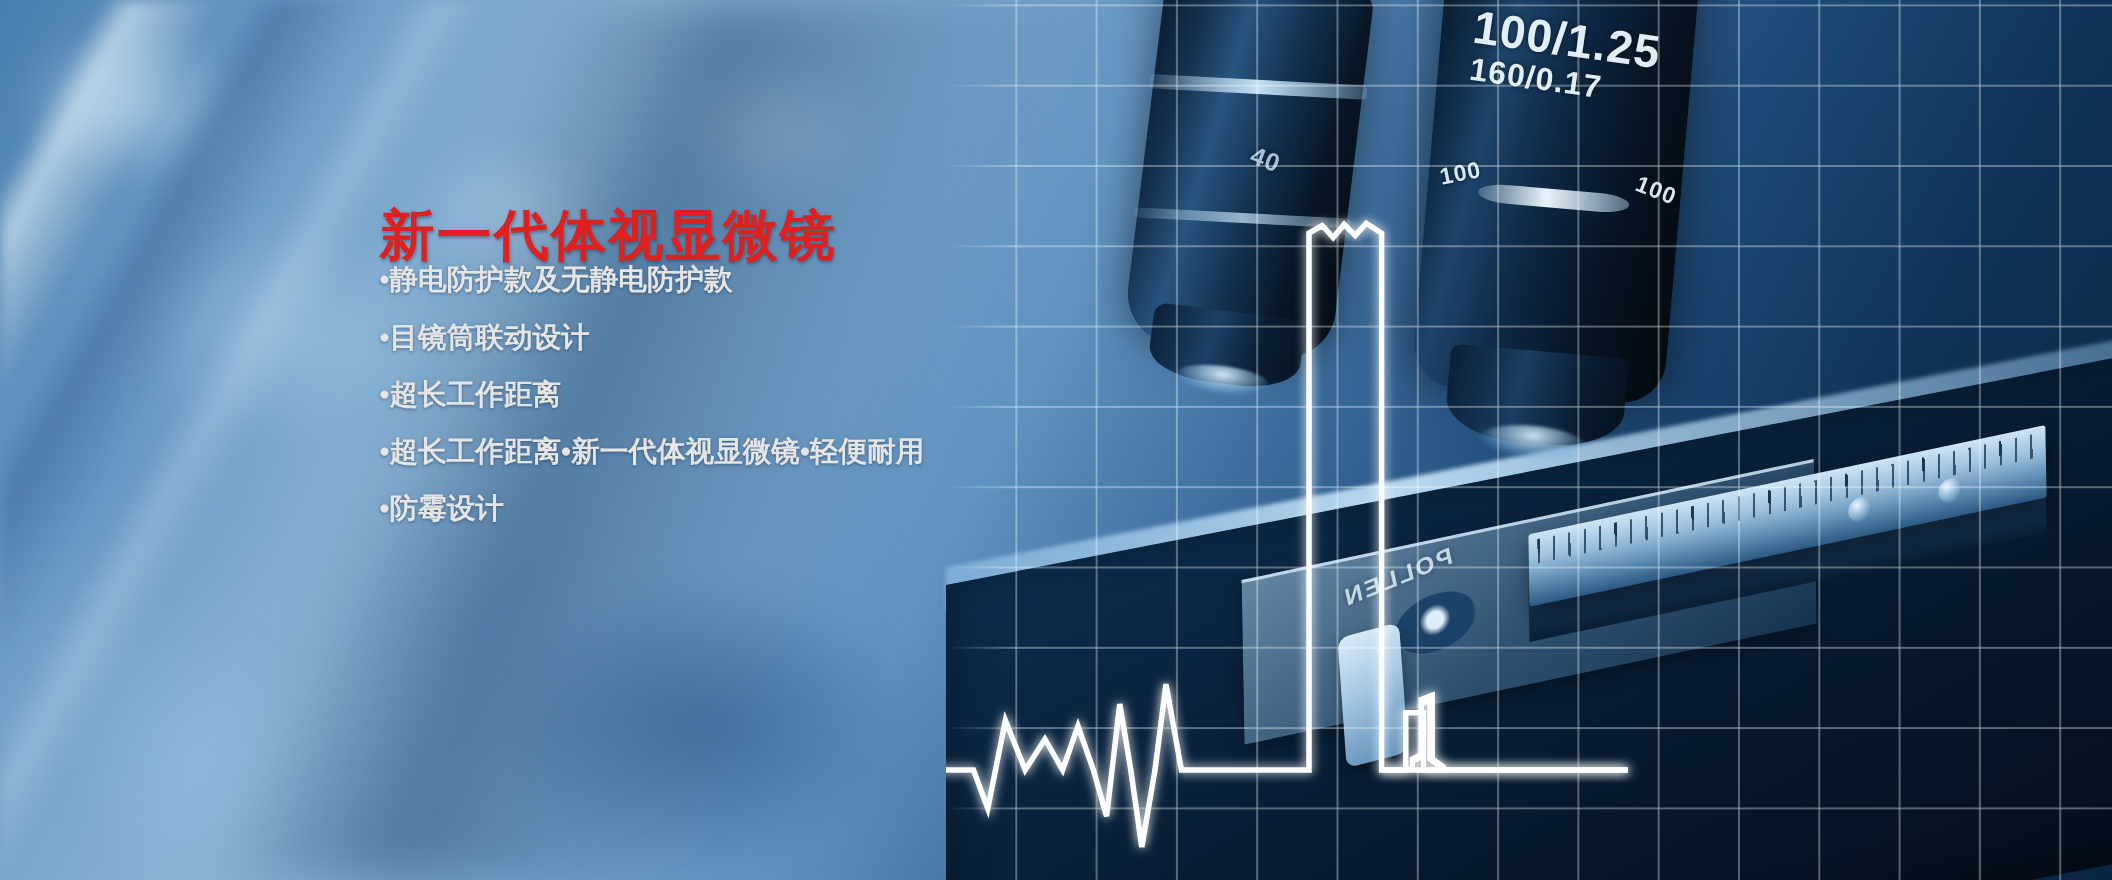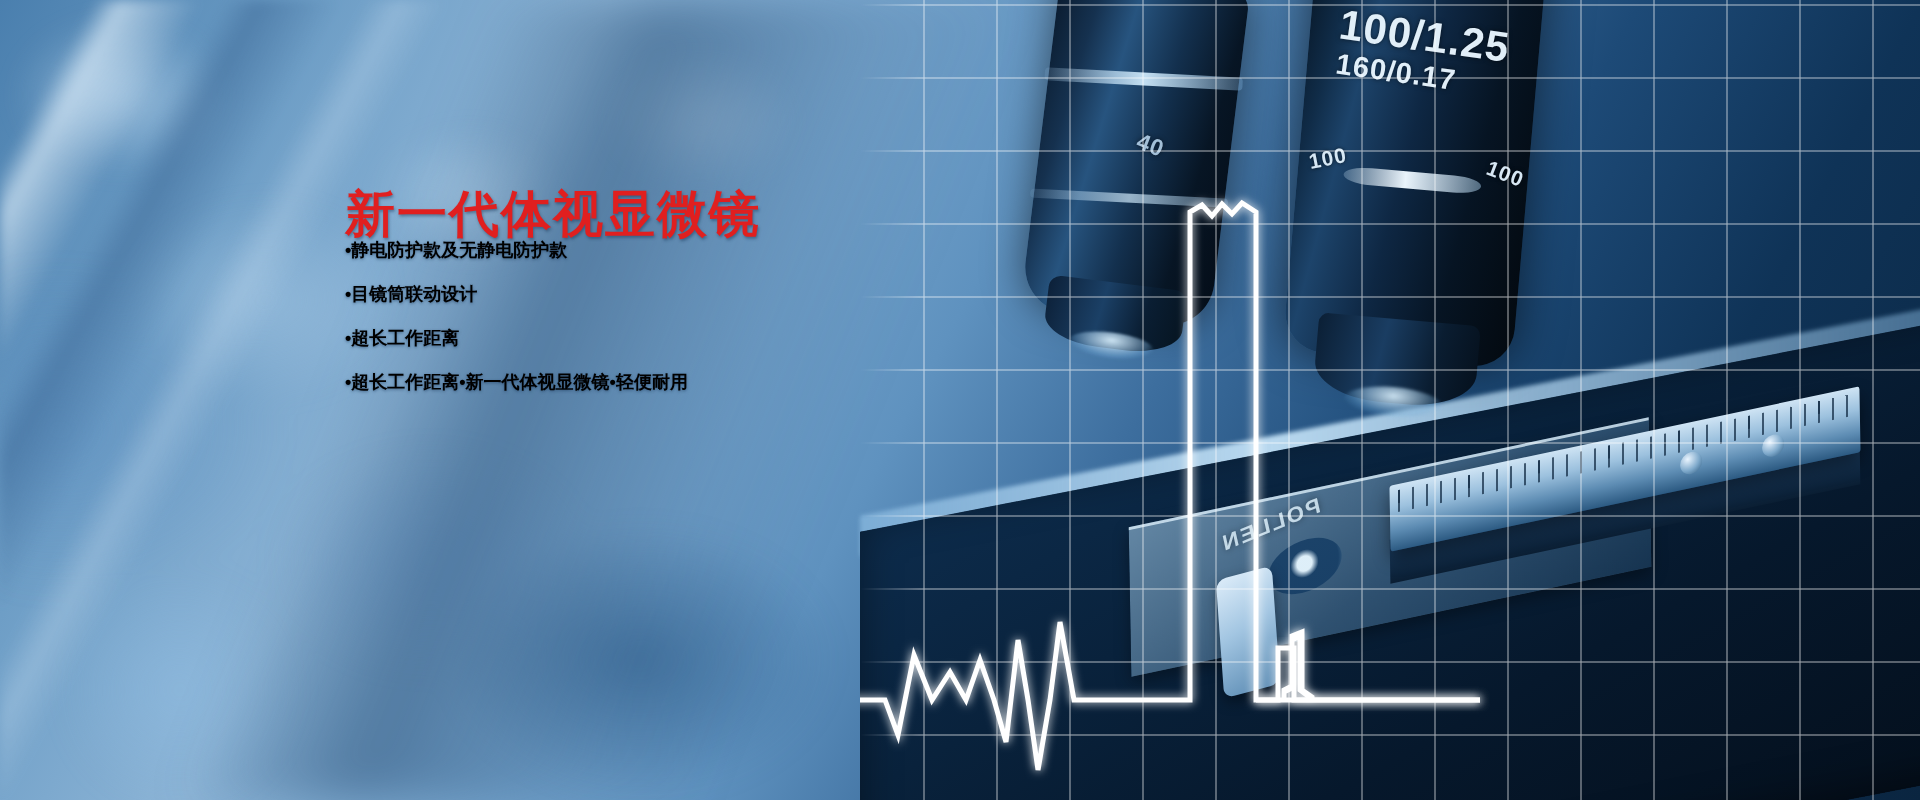--- a/index.html
+++ b/index.html
@@ -244,22 +244,22 @@
     position:absolute; left:345px; top:188px; width:620px;
   }
   #title {
     color:#e01f1f;
     font-size:50px; font-weight:700; letter-spacing:2px;
     line-height:1.05;
     white-space:nowrap;
     text-shadow:1px 2px 3px rgba(20,50,85,.45);
   }
   .bullet {
-    color:#000000;
-    font-size:18px; font-weight:700;
+    color:#e5e5e5;
+    font-size:26px; font-weight:700;
     line-height:1.0;
     white-space:nowrap;
     margin-bottom:26px;
     text-shadow:0 1px 3px rgba(18,48,82,.55);
   }
   .bullet.latin { letter-spacing:.3px; }
 </style>
 </head>
 <body>
 
@@ -335,15 +335,16 @@
     <polyline fill="none" stroke="#ffffff" stroke-width="5" stroke-linejoin="miter" stroke-linecap="butt" filter="url(#glow)" points="396,700 418,700 418,648 434,648 434,700 620,700"></polyline>
   </svg>
 
   <div id="copy">
     <div id="title">新一代体视显微镜</div>
 
     <div class="bullet">•静电防护款及无静电防护款</div>
     <div class="bullet">•目镜筒联动设计</div>
     <div class="bullet">•超长工作距离</div>
     <div class="bullet">•超长工作距离•新一代体视显微镜•轻便耐用</div>
+    <div class="bullet">•防霉设计</div>
   </div>
 
 </div>
 
 </body></html>

